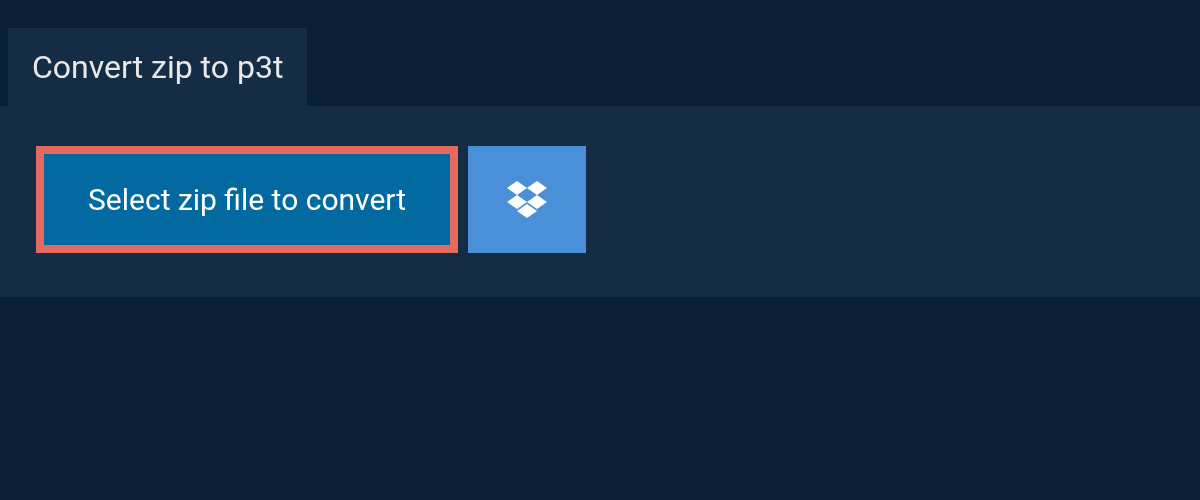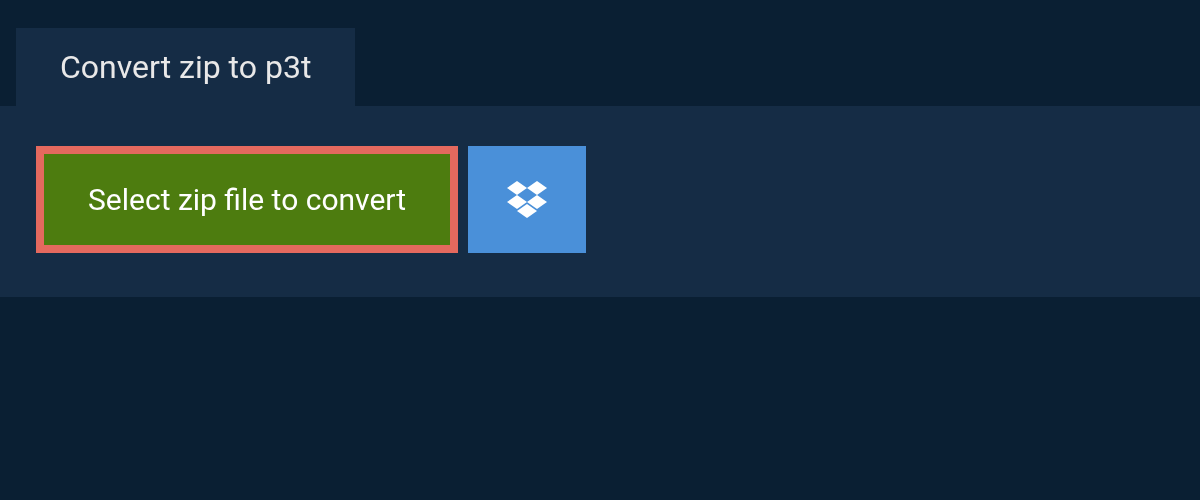--- a/index.html
+++ b/index.html
@@ -10,41 +10,41 @@
     body {
       width: 1200px;
       height: 500px;
       background: #0a1f33;
       font-family: -apple-system, BlinkMacSystemFont, "Segoe UI", Roboto, Helvetica, Arial, sans-serif;
       overflow: hidden;
     }
     .tab-header {
       display: inline-block;
       background: #152c45;
-      padding: 20px 44px;
+      padding: 20px 24px;
       margin-top: 28px;
-      margin-left: 16px;
+      margin-left: 8px;
     }
     .tab-title {
       color: #e8e8e8;
       font-size: 32px;
       font-weight: 400;
     }
     .panel {
       background: #152c45;
       width: 100%;
       padding: 40px 36px 44px 36px;
     }
     .button-row {
       display: flex;
       gap: 10px;
       align-items: stretch;
     }
     .select-button {
-      background: #4d7c0f;
+      background: #0369a1;
       border: 8px solid #e4695e;
       color: #ffffff;
       font-size: 30px;
       font-weight: 400;
       padding: 28px 44px;
       cursor: pointer;
       display: inline-flex;
       align-items: center;
       justify-content: flex-end;
       font-family: inherit;

